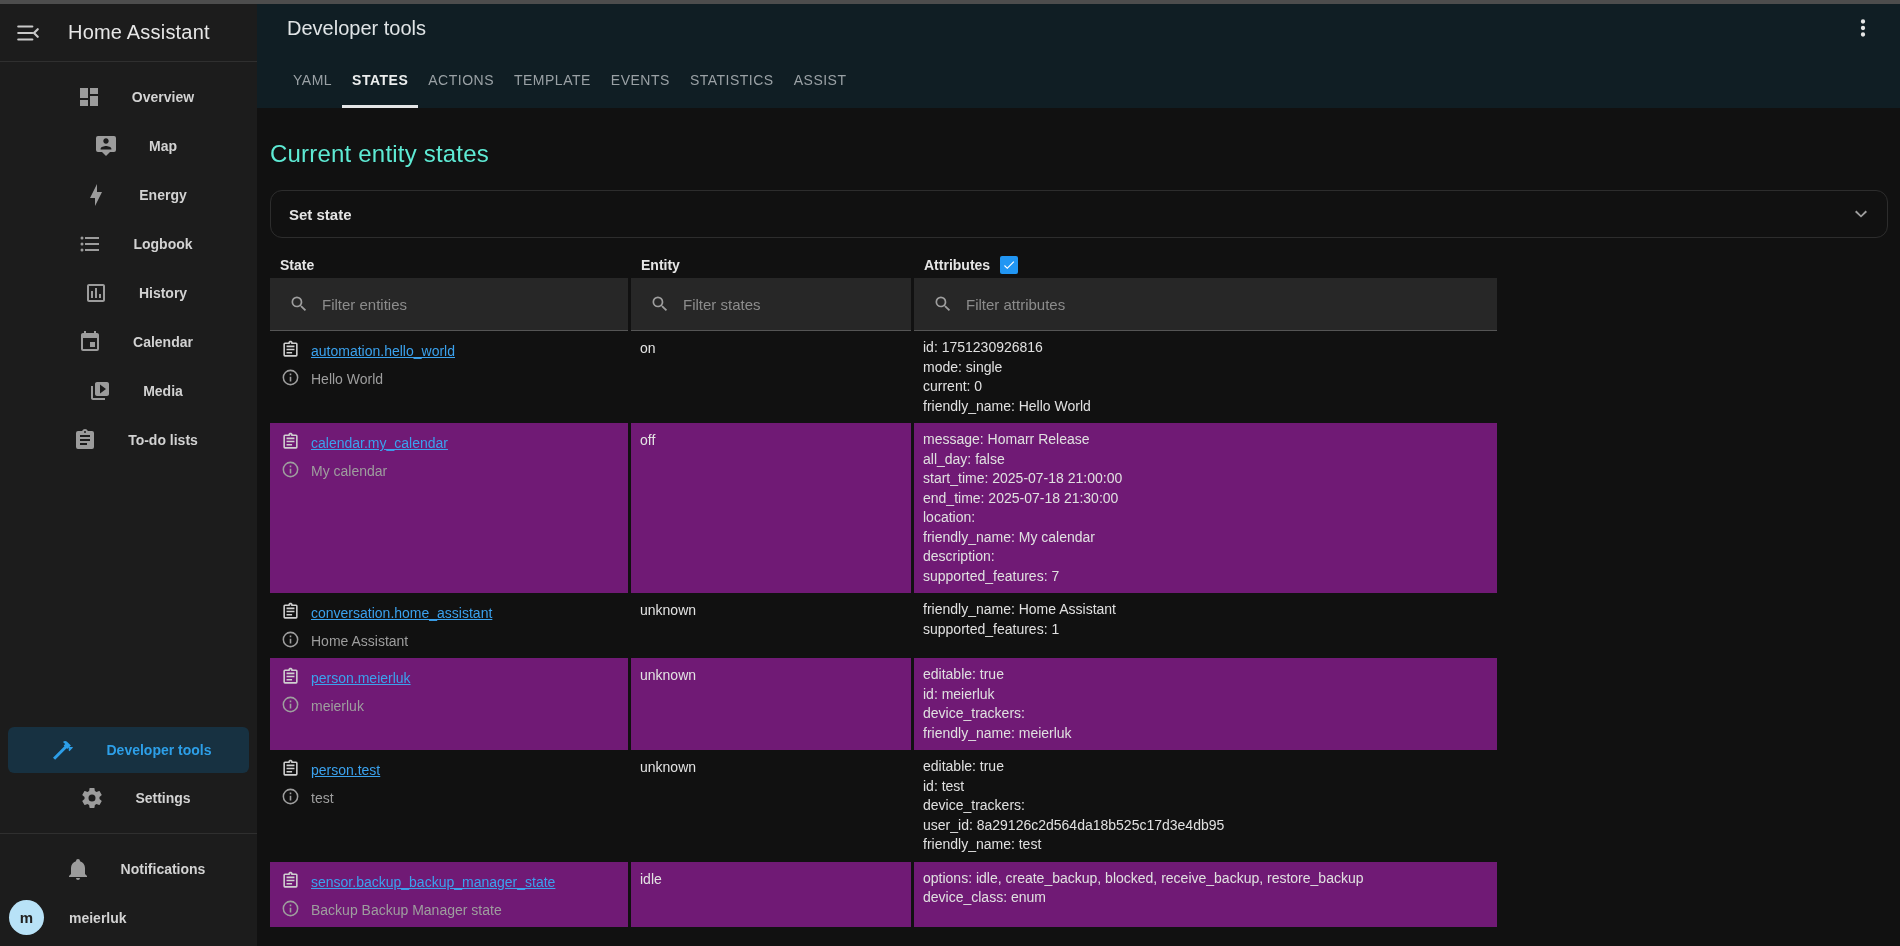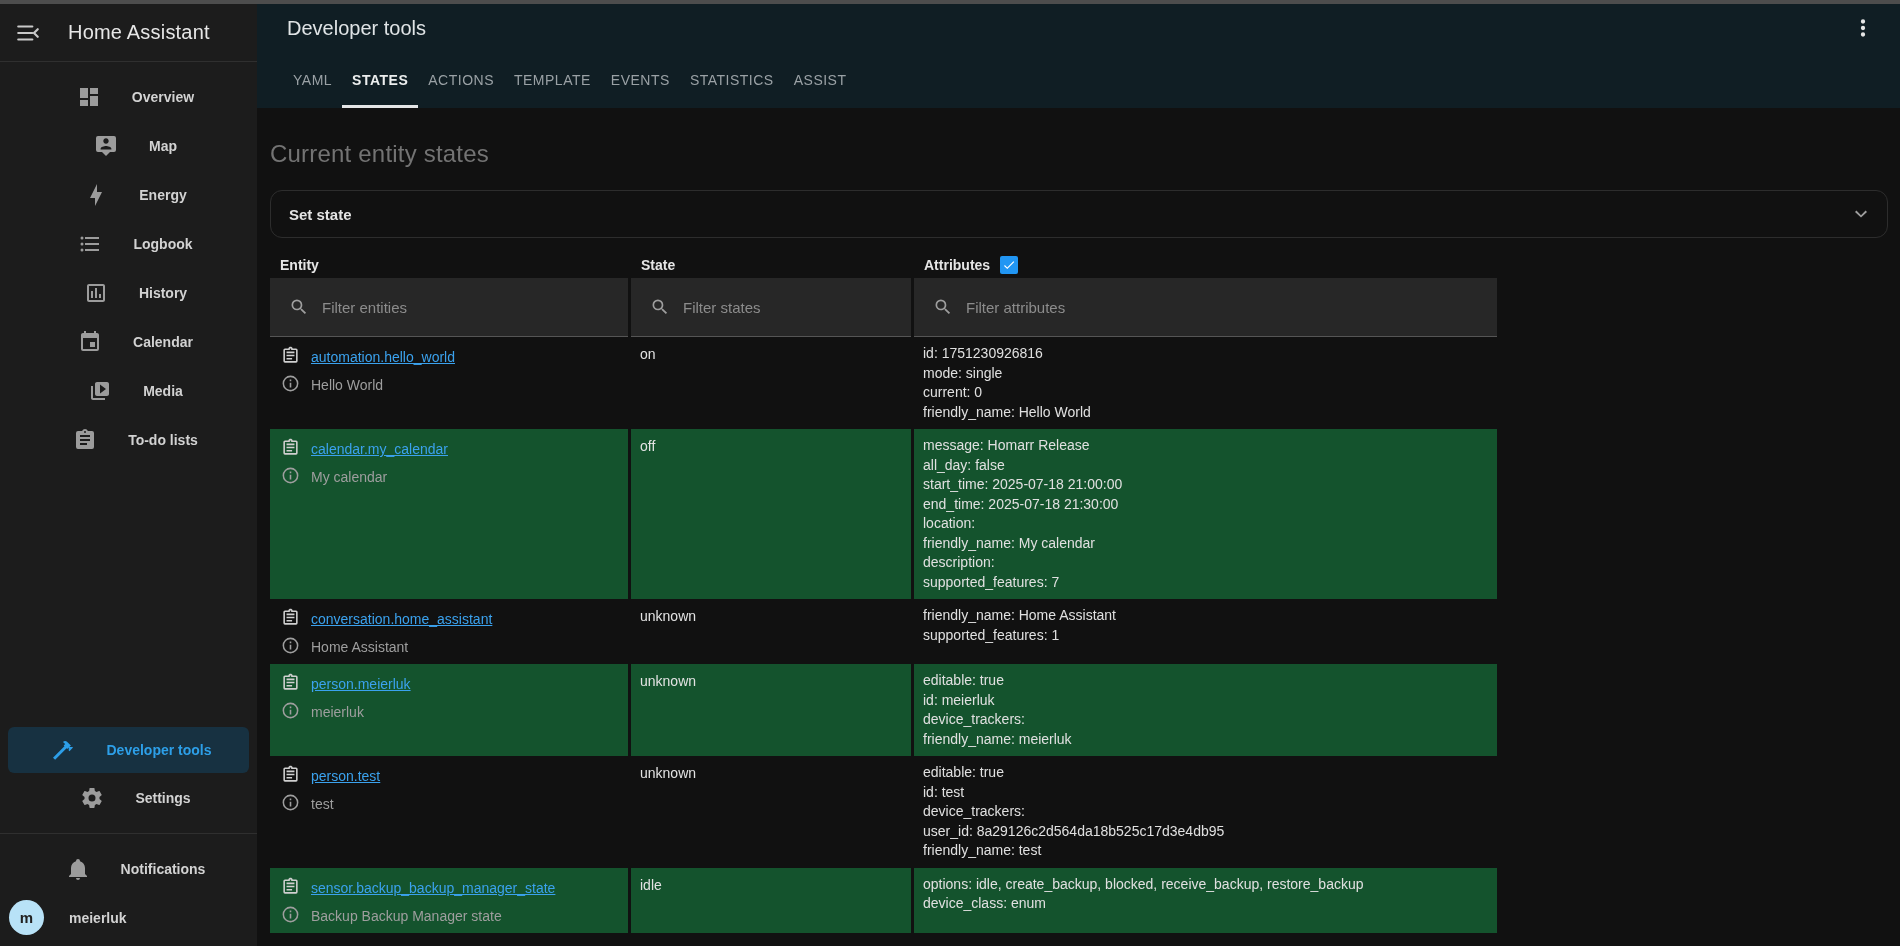--- a/index.html
+++ b/index.html
@@ -38,45 +38,45 @@
   .appbar-top { height:48px; display:flex; align-items:center; padding:0 24px 0 30px; }
   .appbar-title { font-size:20px; color:#e0e4e6; }
   .appbar-spacer { flex:1; }
   .dots-btn { width:26px; height:26px; color:#e6e6e6; cursor:pointer; }
   .tabs { display:flex; margin-left:26px; flex:1; align-items:center; }
   .tab { padding:0 10px; height:100%; display:flex; align-items:center; font-size:14px; font-weight:500;
          letter-spacing:.5px; color:#9aa1a5; cursor:pointer; border-bottom:3px solid transparent; border-top:3px solid transparent;text-align:right; }
   .tab.active { color:#eceeee; font-weight:700; border-bottom-color:#e4e6e7; }
 
   .content { padding:0 12px 0 13px; flex:1; overflow:hidden; }
-  .page-heading { margin-top:32px; font-size:24px; font-weight:400; color:#737373; letter-spacing:.2px; }
+  .page-heading { margin-top:32px; font-size:24px; font-weight:400; color:#5eead4; letter-spacing:.2px; }
 
   .expansion-panel { margin-top:22px; height:48px; border:1px solid #2d2d2d; border-radius:12px;
                      display:flex; align-items:center; justify-content:space-between; padding:0 14px 0 18px;
                      cursor:pointer; width:1618px; }
   .expansion-panel .panel-label { font-size:15px; font-weight:700; color:#e4e4e4; }
   .chev { width:24px; height:24px; color:#9e9e9e; }
 
   
   .states-table { margin-top:14px; width:1227px; }
   .tgrid { display:grid; grid-template-columns:358px 280px 583px; column-gap:3px; }
   .col-head { height:26px; display:flex; align-items:center; padding-left:10px;
               font-size:14px; font-weight:700; color:#e6e6e6; }
   .col-head .cb { width:18px; height:18px; background:#2196f3; border-radius:2px; margin-left:10px;
                   display:flex; align-items:center; justify-content:center; cursor:pointer; }
   .col-head .cb svg { width:14px; height:14px; color:#fff; }
-  .filter-cell { background:#272727; height:59px; border-bottom:1px solid #555555;
+  .filter-cell { background:#272727; height:53px; border-bottom:1px solid #555555;
                  display:flex; align-items:center; padding-left:19px; }
   .filter-cell .icon { width:20px; height:20px; color:#9e9e9e; flex-shrink:0; }
   .filter-cell input { background:transparent; border:none; outline:none; margin-left:13px;
                        font-size:15px; color:#e0e0e0; font-family:"Liberation Sans", sans-serif; width:80%; }
   .filter-cell input::placeholder { color:#8c8c8c; opacity:1; }
 
   .trow .cell { background:transparent; }
-  .trow.alt .cell { background:#14532d; }
+  .trow.alt .cell { background:#701a75; }
   .entity-cell { padding:9px 0 9px 11px; }
   .ent-line { display:flex; align-items:flex-end; }
   .ent-line + .ent-line { margin-top:9px; }
   .ent-line .icon { width:19px; height:19px; flex-shrink:0; }
   .copy-ic { color:#d0d0d0; cursor:pointer; }
   .info-ic { color:#9e9e9e; cursor:pointer; }
   .entity-link { margin-left:11px; font-size:14px; color:#3ba2ee; text-decoration:underline; cursor:pointer; }
   .entity-name { margin-left:11px; font-size:14px; color:#9e9e9e; }
   .state-cell { padding:9px 0 0 9px; font-size:14px; color:#e3e3e3; }
   .attr-cell { padding:7px 0 7px 9px; font-size:14px; line-height:19.5px; color:#e0e0e0; }
@@ -208,24 +208,24 @@
         <span class="chev">
           <svg viewBox="0 0 24 24" width="24" height="24" fill="currentColor">
               <path d="M7.41,8.58L12,13.17L16.58,8.58L18,10L12,15.41L6,10L7.41,8.58Z"></path>
             </svg>
         </span>
       </div>
 
       <div class="states-table">
         <div class="tgrid" id="head-row">
             <div class="col-head">
+              <span>State</span>
+            </div>
+            <div class="col-head">
               <span>Entity</span>
-            </div>
-            <div class="col-head">
-              <span>State</span>
             </div>
             <div class="col-head">
               <span>Attributes</span>
               <span class="cb">
                 <svg viewBox="0 0 24 24" width="14" height="14" fill="currentColor">
                   <path d="M21,7L9,19L3.5,13.5L4.91,12.09L9,16.17L19.59,5.59L21,7Z"></path>
                 </svg>
               </span>
             </div>
           </div>

